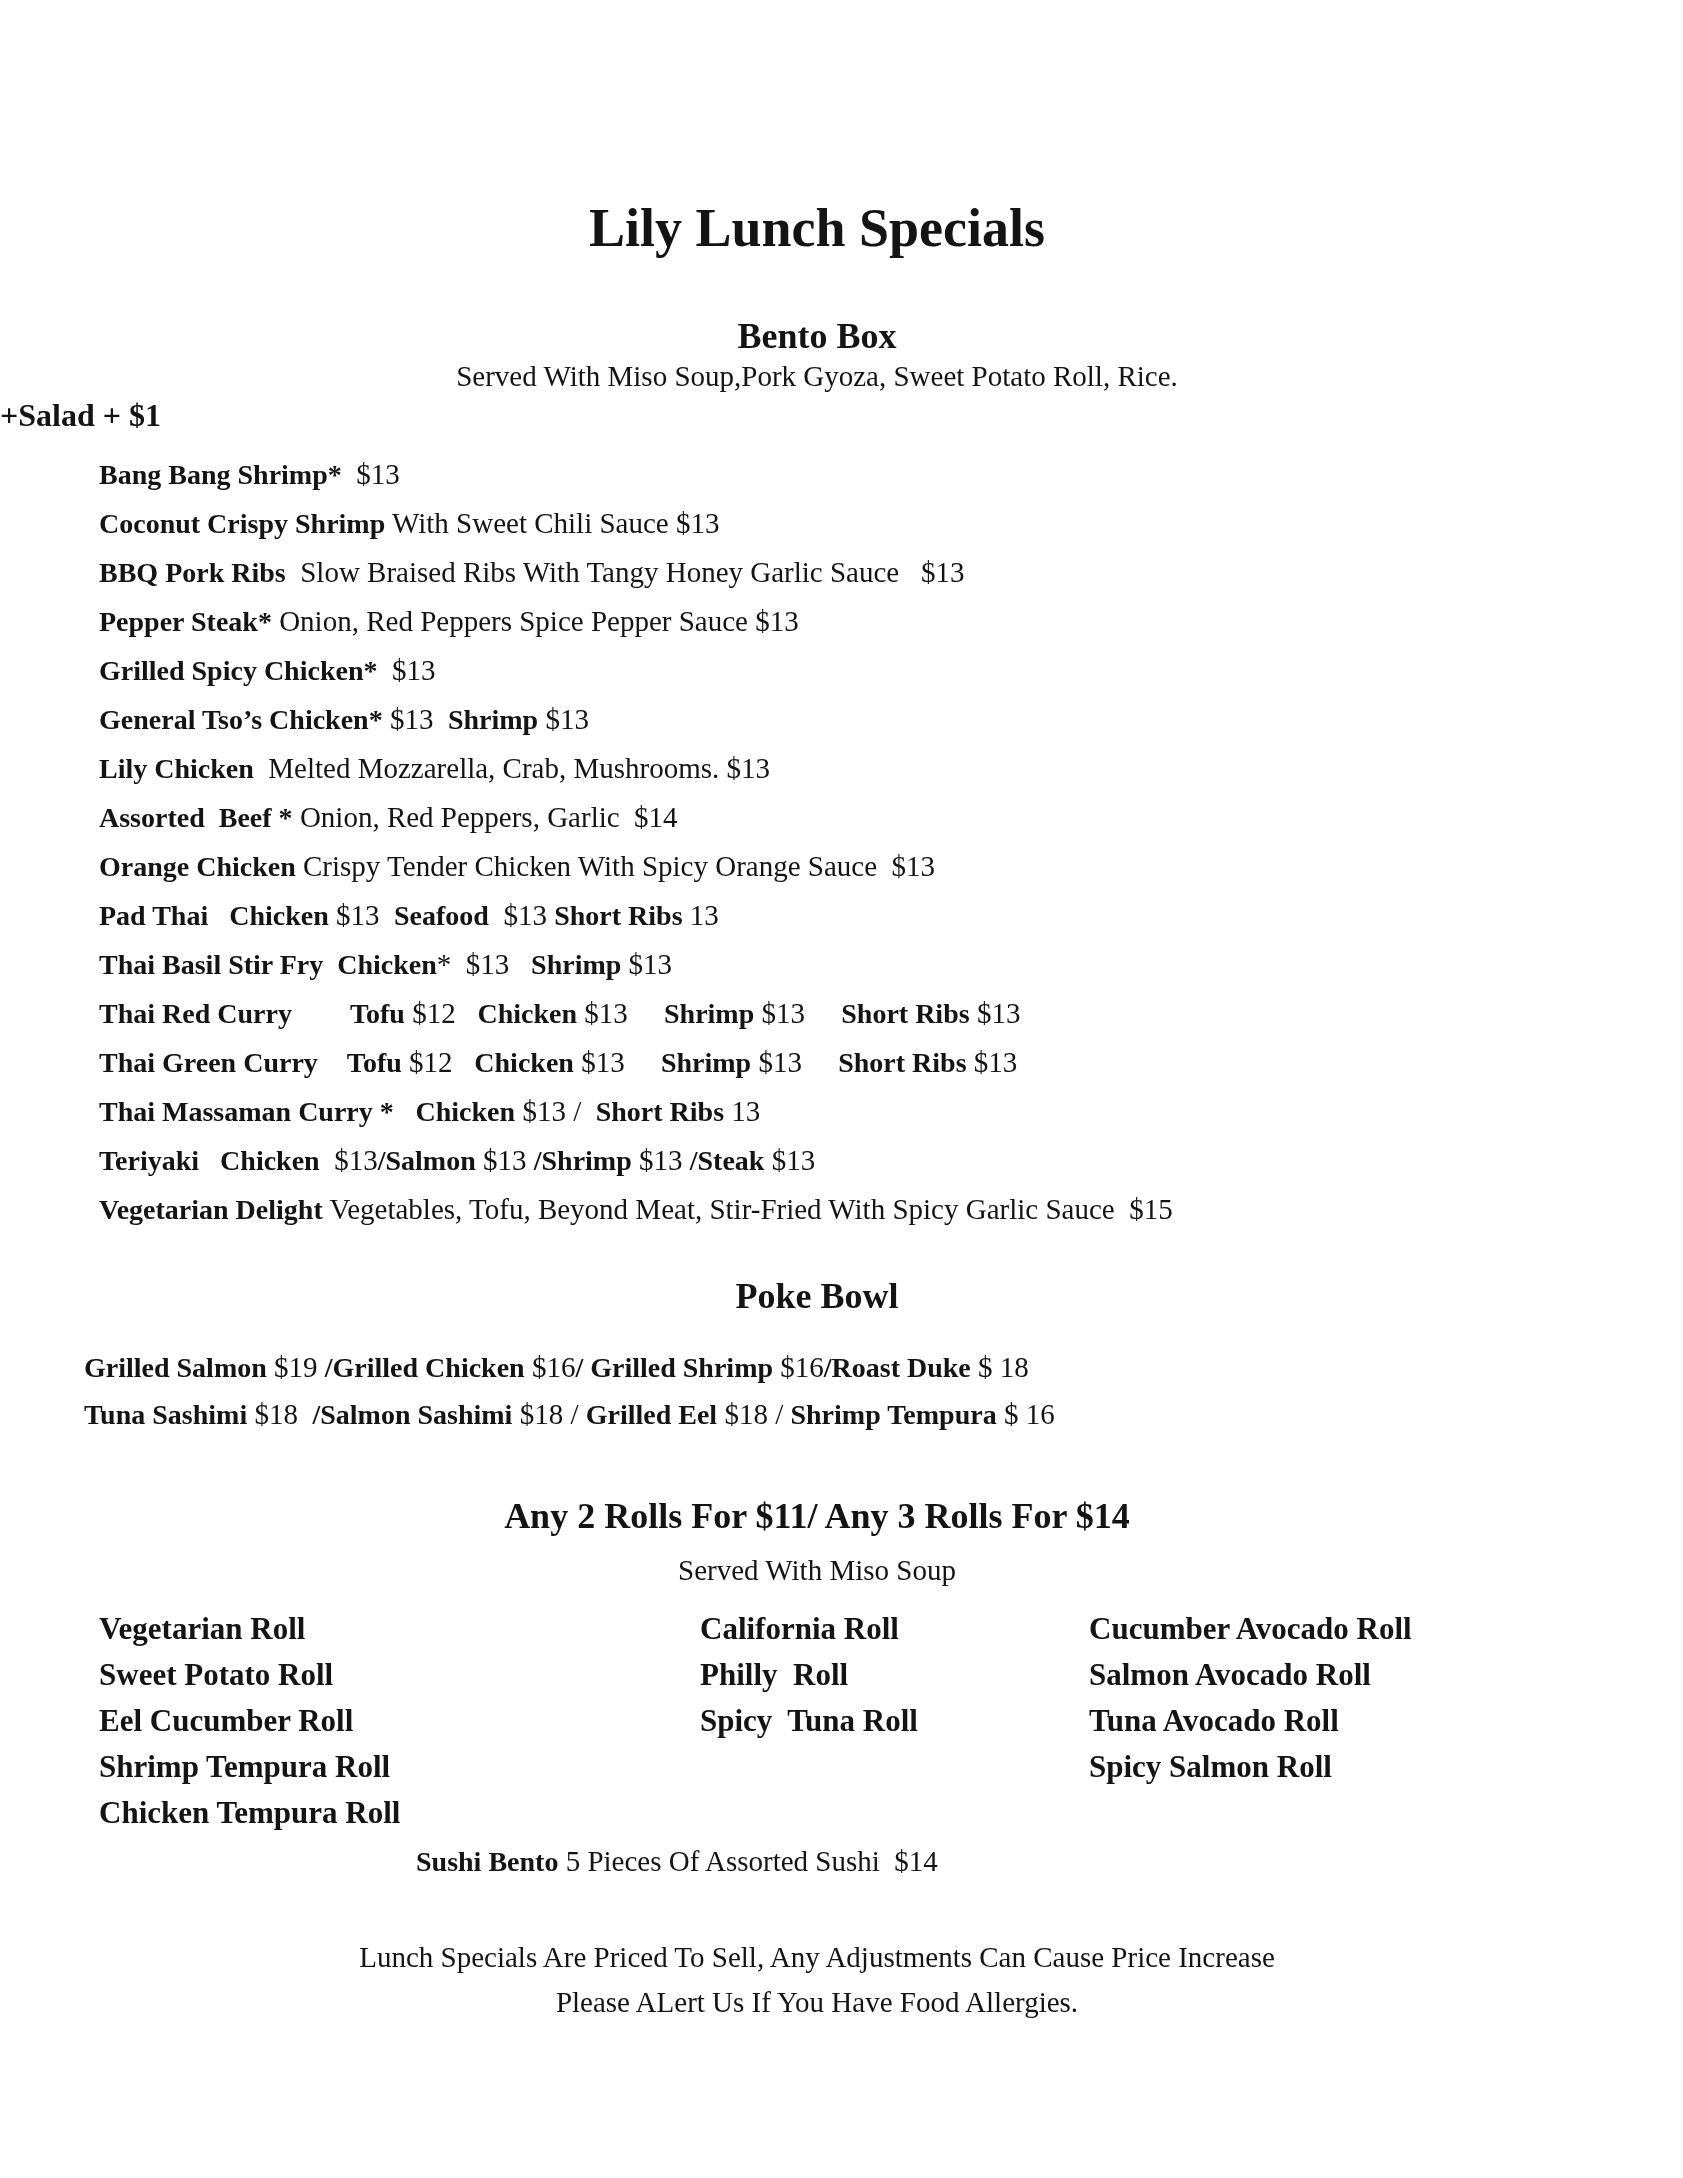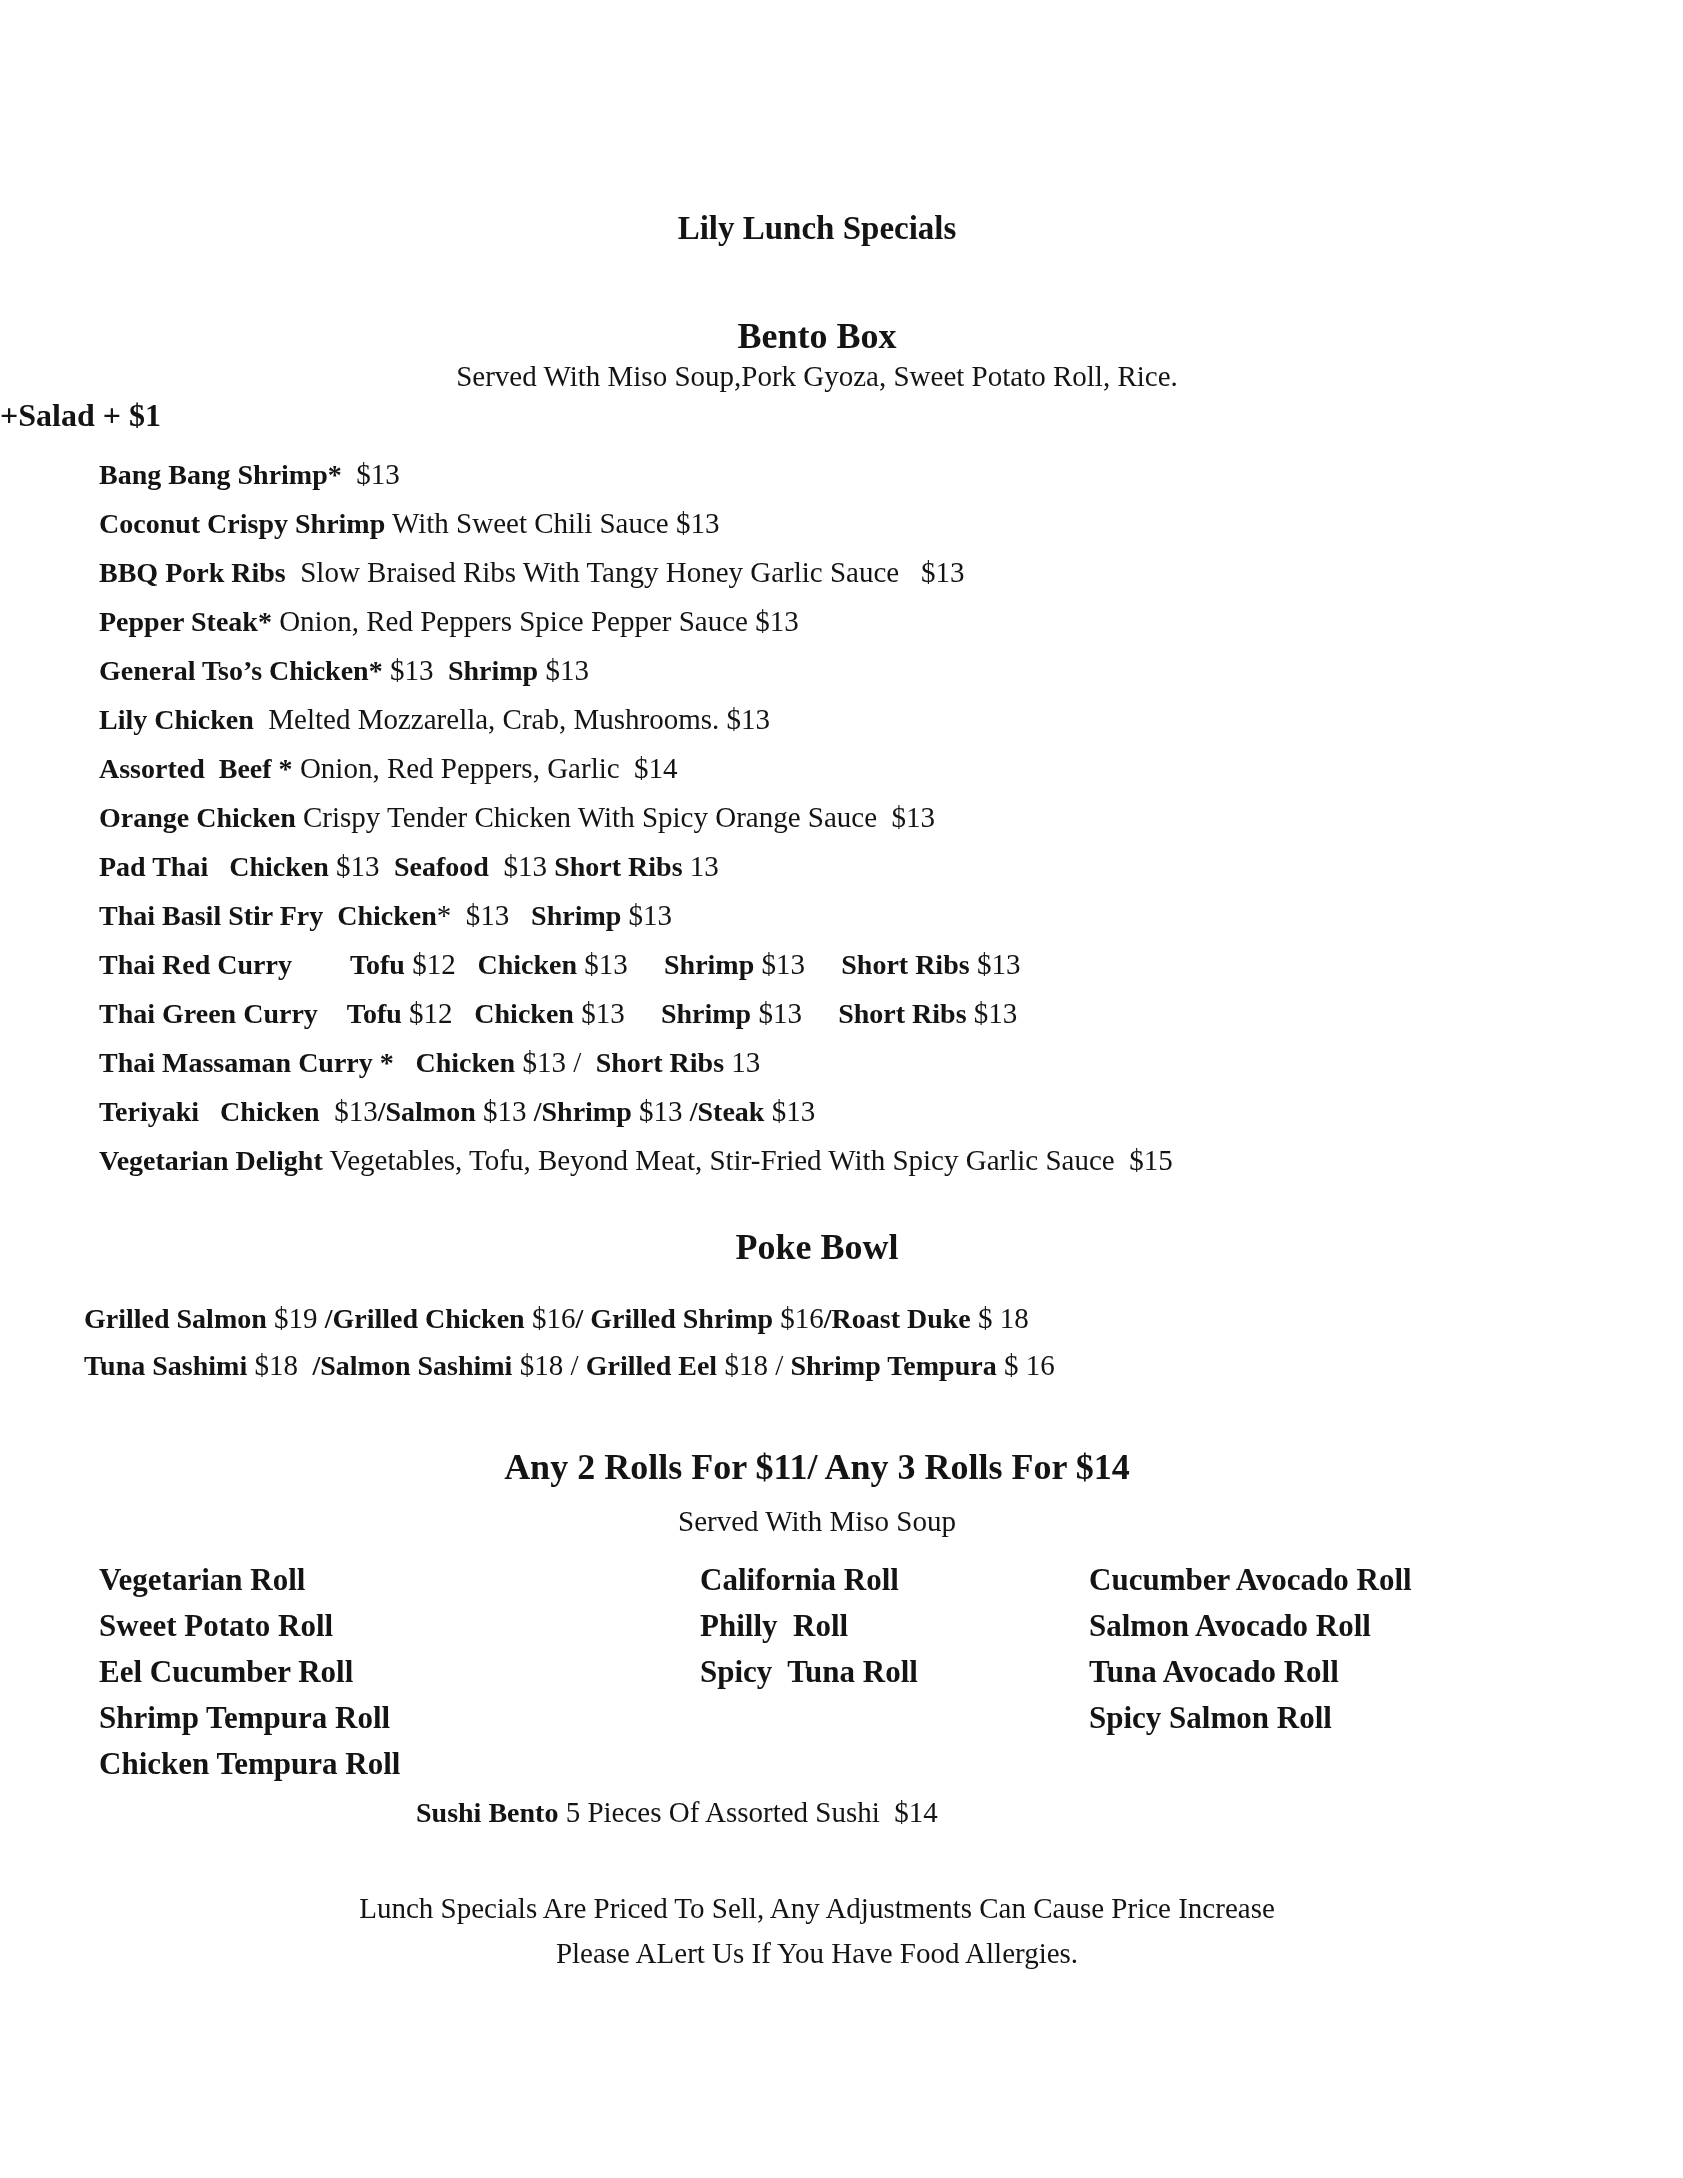--- a/index.html
+++ b/index.html
@@ -8,21 +8,21 @@
     height: 2178px;
     background: #ffffff;
     color: #141414;
     font-family: "Liberation Serif", serif;
   }
   .page { width: 1634px; }
 
   .title {
     margin-top: 203px;
     text-align: center;
-    font-size: 33px;
+    font-size: 54px;
     font-weight: 700;
     line-height: 50px;
   }
   .h2 {
     text-align: center;
     font-size: 36px;
     font-weight: 700;
     line-height: 44px;
   }
   .bento-h { margin-top: 61px; }
@@ -83,20 +83,21 @@
 
   <div class="h2 bento-h">Bento Box</div>
   <div class="note">Served With Miso Soup,Pork Gyoza, Sweet Potato Roll, Rice.</div>
   <div class="salad">+Salad + $1</div>
 
   <div class="items">
       <div class="item-line"><span class="b">Bang Bang Shrimp*</span><span class="r">  $13</span></div>
       <div class="item-line"><span class="b">Coconut Crispy Shrimp</span><span class="r"> With Sweet Chili Sauce $13</span></div>
       <div class="item-line"><span class="b">BBQ Pork Ribs</span><span class="r">  Slow Braised Ribs With Tangy Honey Garlic Sauce   $13</span></div>
       <div class="item-line"><span class="b">Pepper Steak*</span><span class="r"> Onion, Red Peppers Spice Pepper Sauce $13</span></div>
+      <div class="item-line"><span class="b">Grilled Spicy Chicken*</span><span class="r">  $13</span></div>
       <div class="item-line"><span class="b">General Tso’s Chicken*</span><span class="r"> $13  </span><span class="b">Shrimp</span><span class="r"> $13</span></div>
       <div class="item-line"><span class="b">Lily Chicken</span><span class="r">  Melted Mozzarella, Crab, Mushrooms. $13</span></div>
       <div class="item-line"><span class="b">Assorted  Beef *</span><span class="r"> Onion, Red Peppers, Garlic  $14</span></div>
       <div class="item-line"><span class="b">Orange Chicken</span><span class="r"> Crispy Tender Chicken With Spicy Orange Sauce  $13</span></div>
       <div class="item-line"><span class="b">Pad Thai   Chicken</span><span class="r"> $13  </span><span class="b">Seafood</span><span class="r">  $13 </span><span class="b">Short Ribs</span><span class="r"> 13</span></div>
       <div class="item-line"><span class="b">Thai Basil Stir Fry  Chicken</span><span class="r">*  $13   </span><span class="b">Shrimp</span><span class="r"> $13</span></div>
       <div class="item-line"><span class="b">Thai Red Curry</span><span class="r">        </span><span class="b">Tofu</span><span class="r"> $12   </span><span class="b">Chicken</span><span class="r"> $13     </span><span class="b">Shrimp</span><span class="r"> $13     </span><span class="b">Short Ribs</span><span class="r"> $13</span></div>
       <div class="item-line"><span class="b">Thai Green Curry</span><span class="r">    </span><span class="b">Tofu</span><span class="r"> $12   </span><span class="b">Chicken</span><span class="r"> $13     </span><span class="b">Shrimp</span><span class="r"> $13     </span><span class="b">Short Ribs</span><span class="r"> $13</span></div>
       <div class="item-line"><span class="b">Thai Massaman Curry *</span><span class="r">   </span><span class="b">Chicken</span><span class="r"> $13 /  </span><span class="b">Short Ribs</span><span class="r"> 13</span></div>
       <div class="item-line"><span class="b">Teriyaki   Chicken</span><span class="r">  $13</span><span class="b">/Salmon</span><span class="r"> $13 </span><span class="b">/Shrimp</span><span class="r"> $13 </span><span class="b">/Steak</span><span class="r"> $13</span></div>

